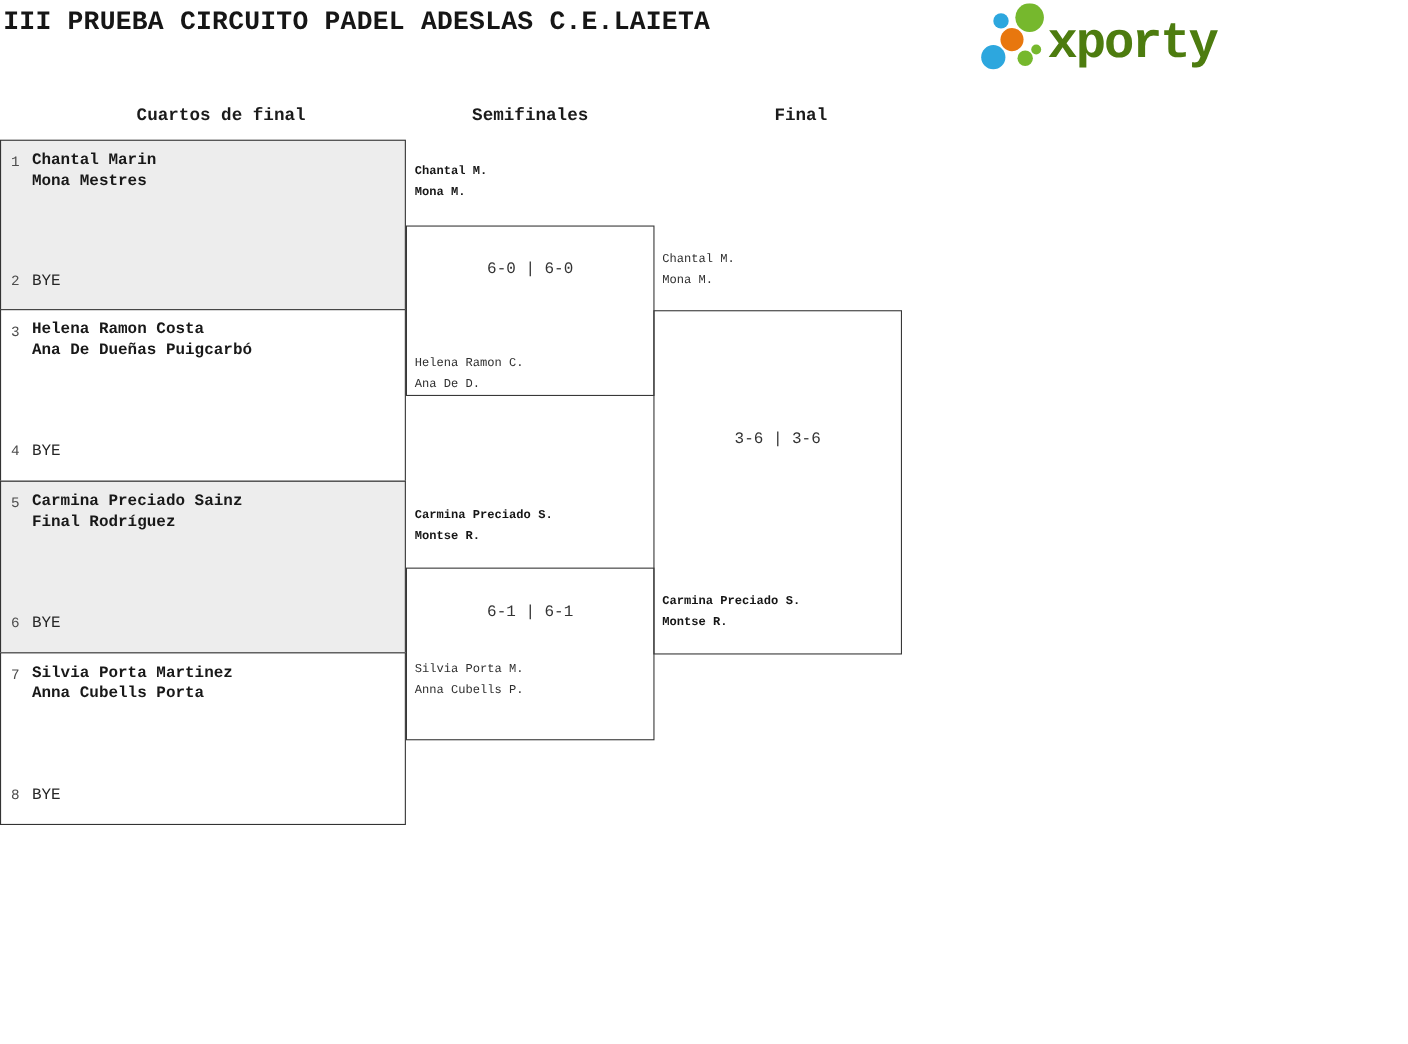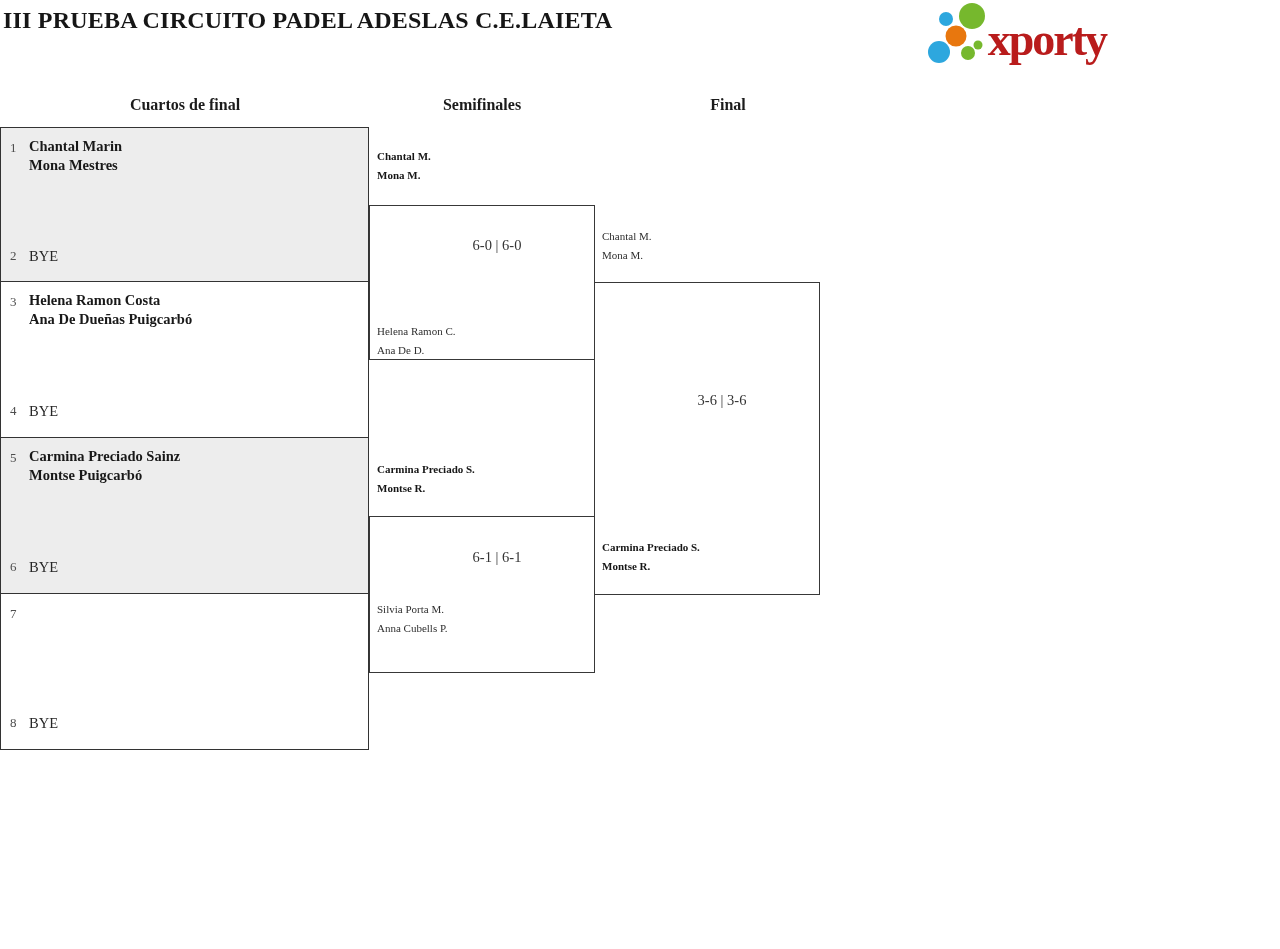--- a/index.html
+++ b/index.html
@@ -1,30 +1,30 @@
 <!DOCTYPE html>
 <html><head>
 <meta charset="utf-8">
 <style>
   html,body { margin:0; padding:0; background:#fff; }
   .page {
     position:relative; width:1112px; height:949px; background:#ffffff;
-    font-family:Liberation Serif, serif; color:#1b1b1b;
+    font-family:Liberation Mono, monospace; color:#1b1b1b;
     overflow:hidden;
     border-radius:21px;
   }
   
   .hdr { position:absolute; top:4px; left:3px; }
   .title, .subtitle { font-size:24px; font-weight:700; line-height:33px; color:#161616; letter-spacing:0.2px; }
   
   .logo { position:absolute; top:3px; right:6px; display:flex; align-items:flex-end; }
-  .logo-text { color:#b91c1c; font-size:46px; font-weight:700; letter-spacing:-2px; line-height:66px; margin-left:1px; }
+  .logo-text { color:#4d7c0f; font-size:46px; font-weight:700; letter-spacing:-2px; line-height:66px; margin-left:1px; }
   
   .round-h { position:absolute; top:96px; text-align:center; font-size:16px; font-weight:700; color:#1b1b1b; }
-  .rh-qf { left:0; width:370px; }
+  .rh-qf { left:16px; width:370px; }
   .rh-sf { left:369px; width:226px; }
   .rh-f  { left:615px; width:226px; }
   
   .qbox {
     position:absolute; left:0; width:369px; box-sizing:border-box;
     border:1px solid #333; background:#ffffff;
   }
   .qbox.shaded { background:#ededed; }
   .q1 { top:127px; height:156px; }
   .q2 { top:281px; height:157px; }
@@ -41,21 +41,21 @@
   .ln { display:block; }
   
   .mbox { position:absolute; box-sizing:border-box; border:1px solid #383838; background:transparent; }
   .sf1 { left:369px; top:205px; width:226px; height:155px; }
   .sf2 { left:369px; top:516px; width:226px; height:157px; }
   .fin { left:594px; top:282px; width:226px; height:313px; }
   
   .label { position:absolute; font-size:11px; line-height:18.5px; }
   .label.winner { font-weight:700; color:#161616; }
   .label.loser  { font-weight:400; color:#2f2f2f; }
-  .score { position:absolute; text-align:center; font-size:14.5px; color:#333;padding-left:15px; }
+  .score { position:absolute; text-align:center; font-size:14.5px; color:#333; }
   .pos-sf1t { left:377px; top:147px; }
   .pos-sf1s { left:369px; top:237px; width:226px; }
   .pos-sf1b { left:377px; top:304px;margin-top:18px; }
   .pos-sf2t { left:377px; top:460px; }
   .pos-sf2s { left:369px; top:549px; width:226px; }
   .pos-sf2b { left:377px; top:600px; }
   .pos-ft   { left:602px; top:227px; }
   .pos-fs   { left:594px; top:392px; width:226px; }
   .pos-fb   { left:602px; top:538px; }
 </style>
@@ -110,32 +110,36 @@
       <span class="seed">4</span>
       <span class="names bye">BYE</span>
     </div>
   </div>
 
   <div class="qbox q3 shaded">
     <div class="trow ttop">
       <span class="seed">5</span>
       <span class="names bold">
         <span class="ln">Carmina Preciado Sainz</span>
-        <span class="ln">Montse Puigcarbó</span>
+        <span class="ln">Final Rodríguez</span>
       </span>
     </div>
     <div class="trow tbottom">
       <span class="seed">6</span>
       <span class="names bye">BYE</span>
     </div>
   </div>
 
   <div class="qbox q4">
     <div class="trow ttop">
       <span class="seed">7</span>
+      <span class="names bold">
+        <span class="ln">Silvia Porta Martinez</span>
+        <span class="ln">Anna Cubells Porta</span>
+      </span>
     </div>
     <div class="trow tbottom">
       <span class="seed">8</span>
       <span class="names bye">BYE</span>
     </div>
   </div>
 
   <div class="mbox sf1"></div>
   <div class="label winner pos-sf1t">
     <span class="ln">Chantal M.</span>

